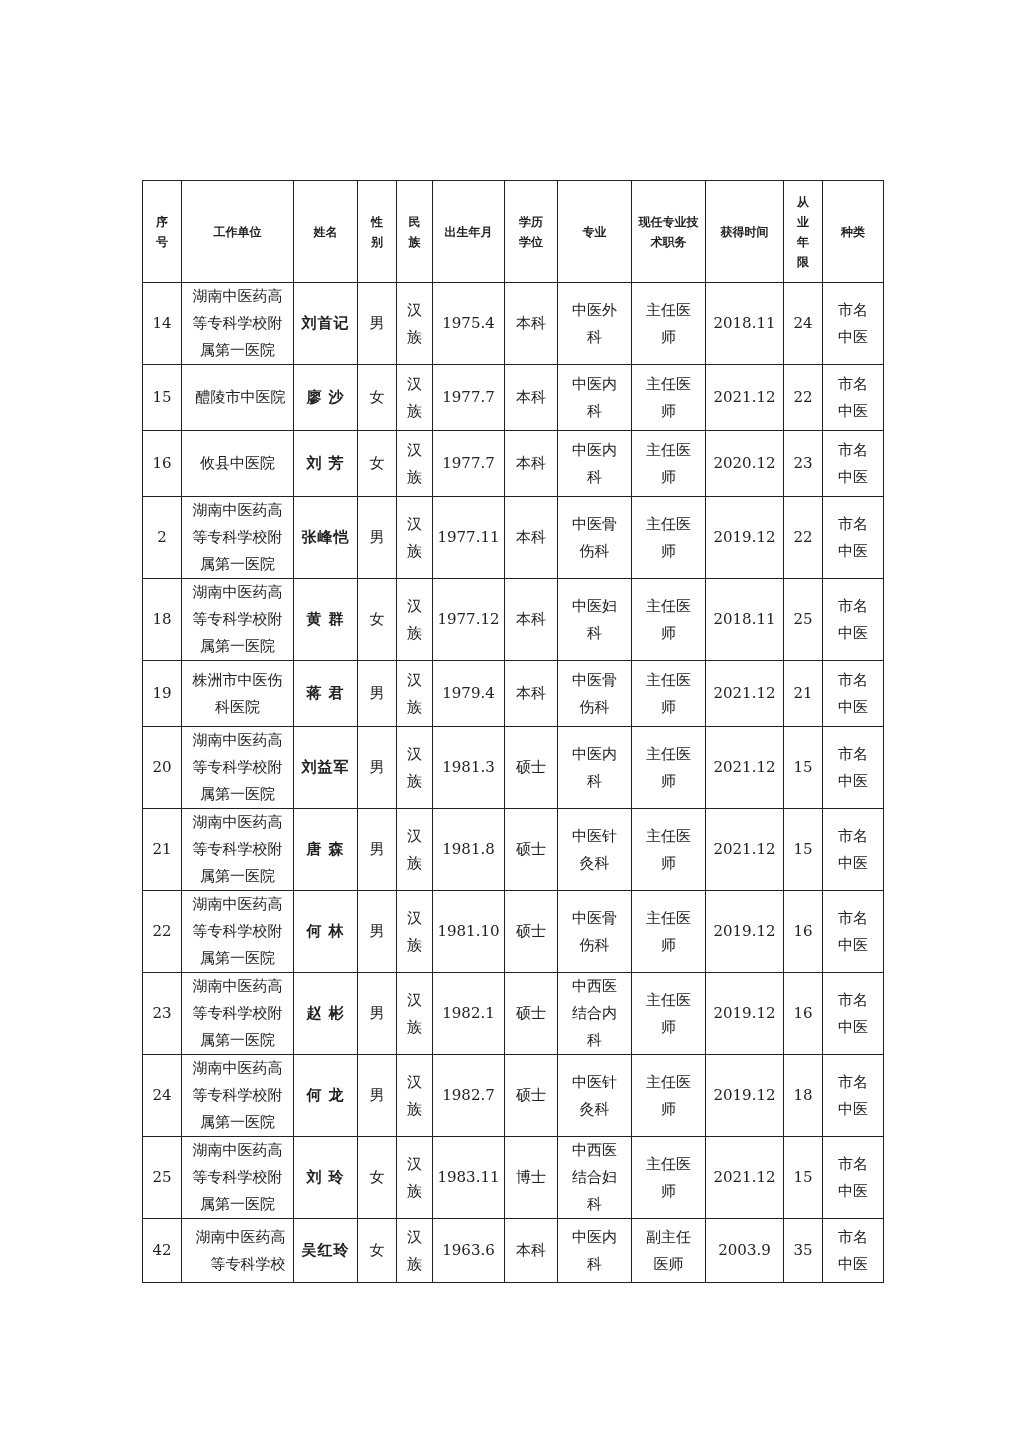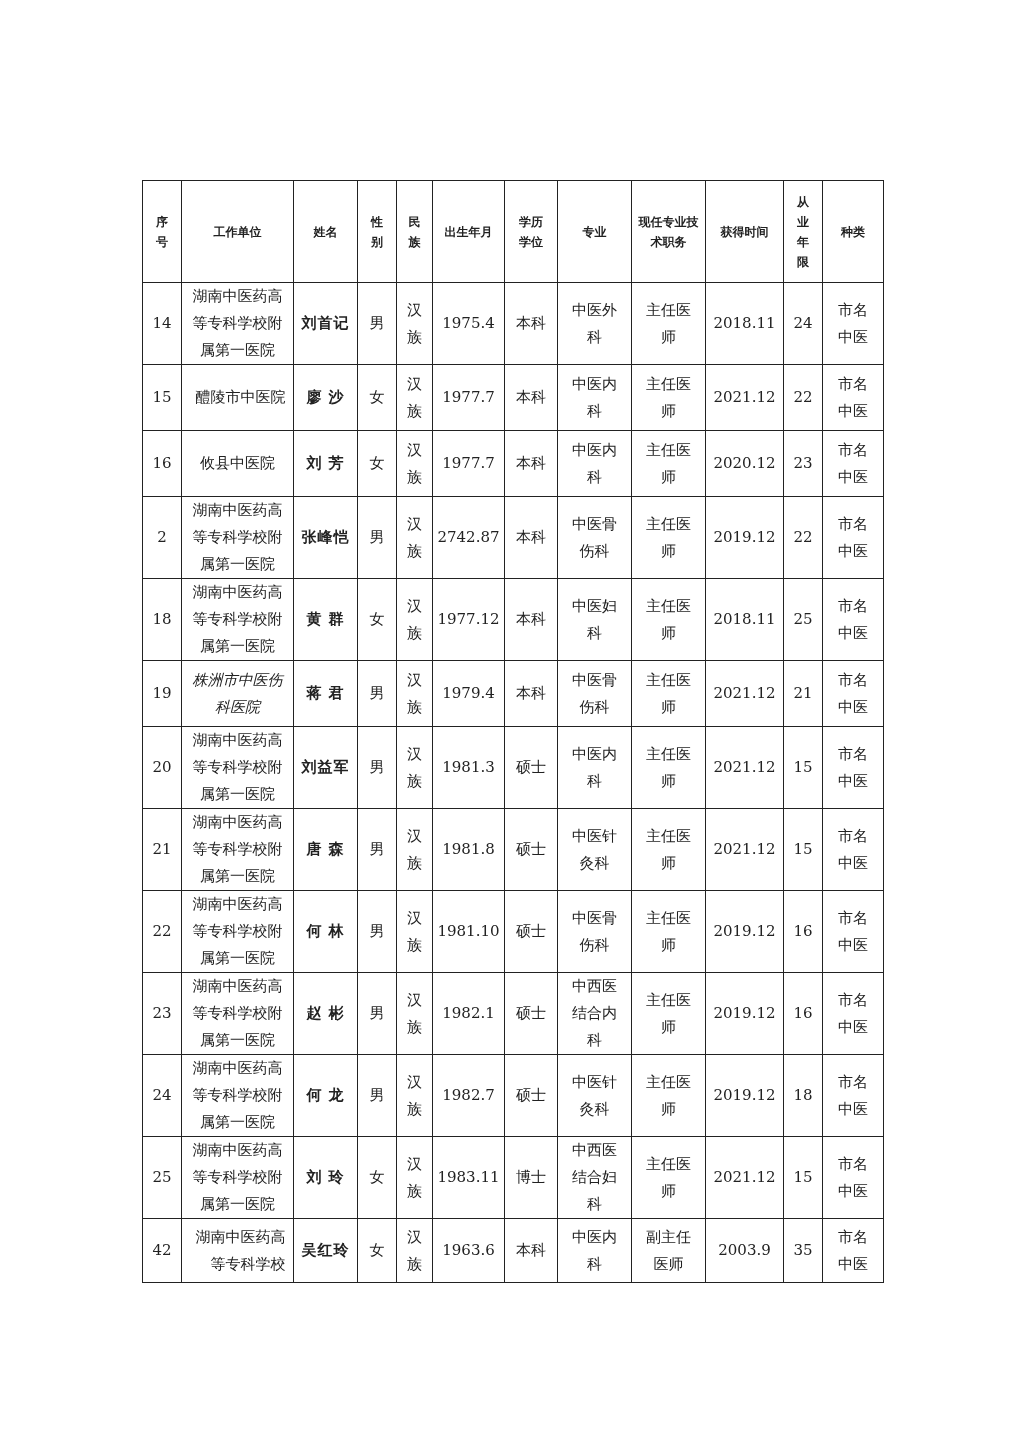--- a/index.html
+++ b/index.html
@@ -111,21 +111,21 @@
           <td><span>2020.12</span></td>
           <td><span>23</span></td>
           <td><span class="wrap2 narrow">市名中医</span></td>
         </tr>
         <tr class="r3">
           <td><span>2</span></td>
           <td class="unit"><span class="narrow" style="display: inline-block; width: 96px;">湖南中医药高等专科学校附属第一医院</span></td>
           <td class="name"><span>张峰恺</span></td>
           <td><span>男</span></td>
           <td><span class="wrap1 narrow">汉族</span></td>
-          <td><span>2742.87</span></td>
+          <td><span>1977.11</span></td>
           <td><span>本科</span></td>
           <td><span class="wrap3 narrow">中医骨伤科</span></td>
           <td><span class="wrap3 narrow">主任医师</span></td>
           <td><span>2019.12</span></td>
           <td><span>22</span></td>
           <td><span class="wrap2 narrow">市名中医</span></td>
         </tr>
         <tr class="r3">
           <td><span>18</span></td>
           <td class="unit"><span class="narrow" style="display: inline-block; width: 96px;">湖南中医药高等专科学校附属第一医院</span></td>
@@ -135,21 +135,21 @@
           <td><span>1977.12</span></td>
           <td><span>本科</span></td>
           <td><span class="wrap3 narrow">中医妇科</span></td>
           <td><span class="wrap3 narrow">主任医师</span></td>
           <td><span>2018.11</span></td>
           <td><span>25</span></td>
           <td><span class="wrap2 narrow">市名中医</span></td>
         </tr>
         <tr class="r2">
           <td><span>19</span></td>
-          <td class="unit"><span class="narrow" style="display: inline-block; width: 96px; font-style: italic;">株洲市中医伤科医院</span></td>
+          <td class="unit"><span class="narrow" style="display: inline-block; width: 96px;">株洲市中医伤科医院</span></td>
           <td class="name"><span>蒋 君</span></td>
           <td><span>男</span></td>
           <td><span class="wrap1 narrow">汉族</span></td>
           <td><span>1979.4</span></td>
           <td><span>本科</span></td>
           <td><span class="wrap3 narrow">中医骨伤科</span></td>
           <td><span class="wrap3 narrow">主任医师</span></td>
           <td><span>2021.12</span></td>
           <td><span>21</span></td>
           <td><span class="wrap2 narrow">市名中医</span></td>

